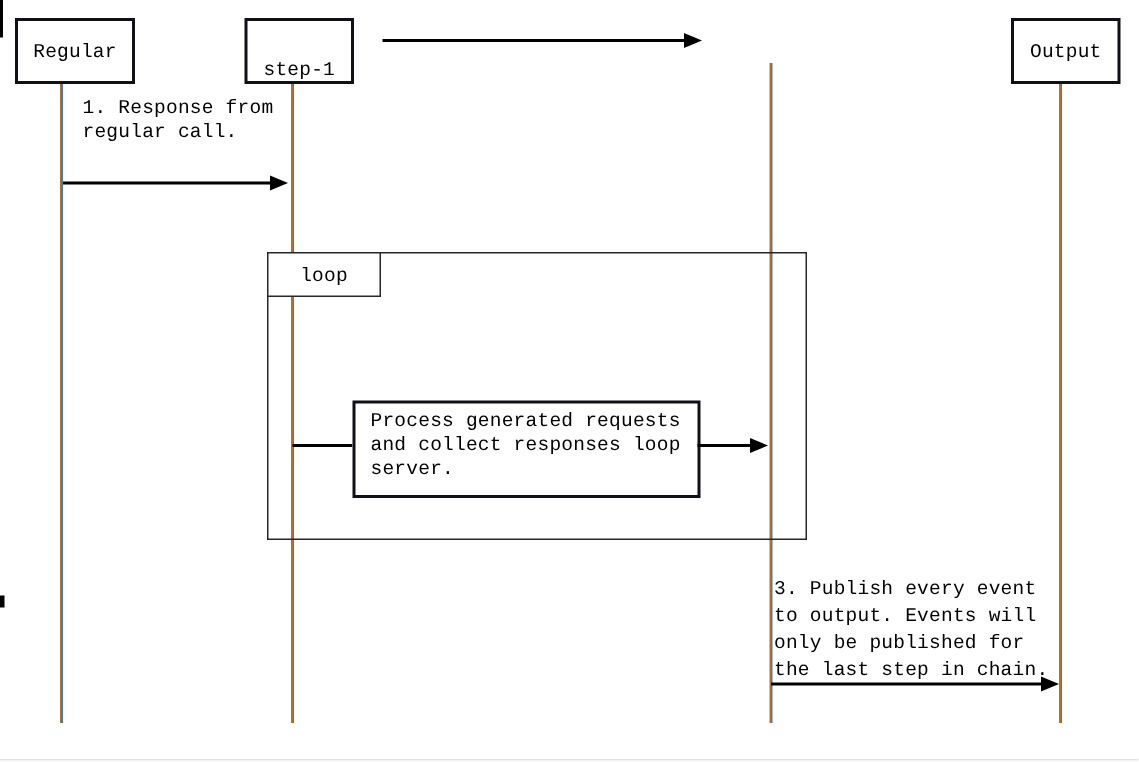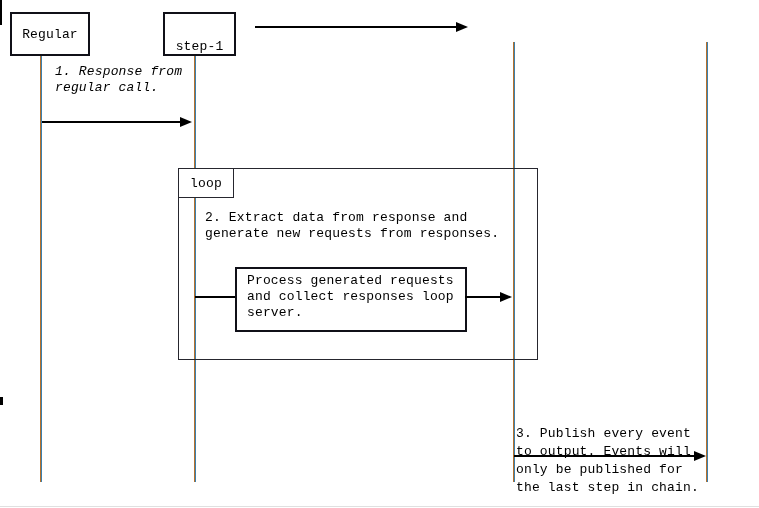--- a/index.html
+++ b/index.html
@@ -29,28 +29,28 @@
   #life-output{left:706px;}
   
   .hline{position:absolute;height:2px;background:#000;}
   .ahead{
     position:absolute;width:0;height:0;
     border-top:5px solid transparent;border-bottom:5px solid transparent;
     border-left:12px solid #000;
   }
   
   .msg{position:absolute;white-space:pre;line-height:16px;}
-  .msg3{line-height:18px;margin-top:41px;}
+  .msg3{line-height:18px;}
   
   .loop-frame{
     position:absolute;left:178px;top:168px;width:360px;height:192px;
     box-sizing:border-box;border:1px solid #26262e;background:transparent;
   }
   .loop-label{
-    position:absolute;left:178px;top:168px;width:56px;height:30px;
+    position:absolute;left:178px;top:168px;width:76px;height:30px;
     box-sizing:border-box;border:1px solid #26262e;background:#fff;
     display:flex;align-items:center;justify-content:center;
   }
   
   .process-box{
     position:absolute;left:235px;top:267px;width:232px;height:65px;
     box-sizing:border-box;border:2px solid #101018;background:#fff;
     padding:4px 0 0 10px;white-space:pre;line-height:16px;
   }
   
@@ -68,32 +68,30 @@
   <div class="bottom-rule"></div>
 
   <div class="lifeline" id="life-regular"></div>
   <div class="lifeline" id="life-step1"></div>
   <div class="lifeline" id="life-stepi"></div>
   <div class="lifeline" id="life-output"></div>
 
   <div class="hline" style="left:255px;top:26px;width:202px;"></div>
   <div class="ahead" style="left:456px;top:22px;"></div>
 
-  <div class="msg" style="left:55px;top:64px;font-style:italic;">1. Response from
+  <div class="msg" style="left:55px;top:64px;">1. Response from
 regular call.</div>
   <div class="hline" style="left:42px;top:121px;width:139px;"></div>
   <div class="ahead" style="left:180px;top:117px;"></div>
 
   <div class="loop-frame"></div>
   <div class="loop-label">
     <span>loop</span>
   </div>
 
-  <div class="msg" style="left:205px;top:210px;">2. Extract data from response and
-generate new requests from responses.</div>
 
   <div class="hline" style="left:195px;top:296px;width:40px;"></div>
   <div class="process-box">Process generated requests
 and collect responses loop
 server.</div>
   <div class="hline" style="left:465px;top:296px;width:36px;"></div>
   <div class="ahead" style="left:500px;top:292px;"></div>
 
   <div class="msg msg3" style="left:516px;top:384px;">3. Publish every event
 to output. Events will
@@ -101,14 +99,17 @@
 the last step in chain.</div>
   <div class="hline" style="left:514px;top:455px;width:181px;"></div>
   <div class="ahead" style="left:694px;top:451px;"></div>
 
   <div class="actor" id="actor-regular">
     <span>Regular</span>
   </div>
   <div class="actor" id="actor-step1">
     <span>step-1</span>
   </div>
+  <div class="actor" id="actor-output">
+    <span>Output</span>
+  </div>
 
 </div>
 
 </body></html>

